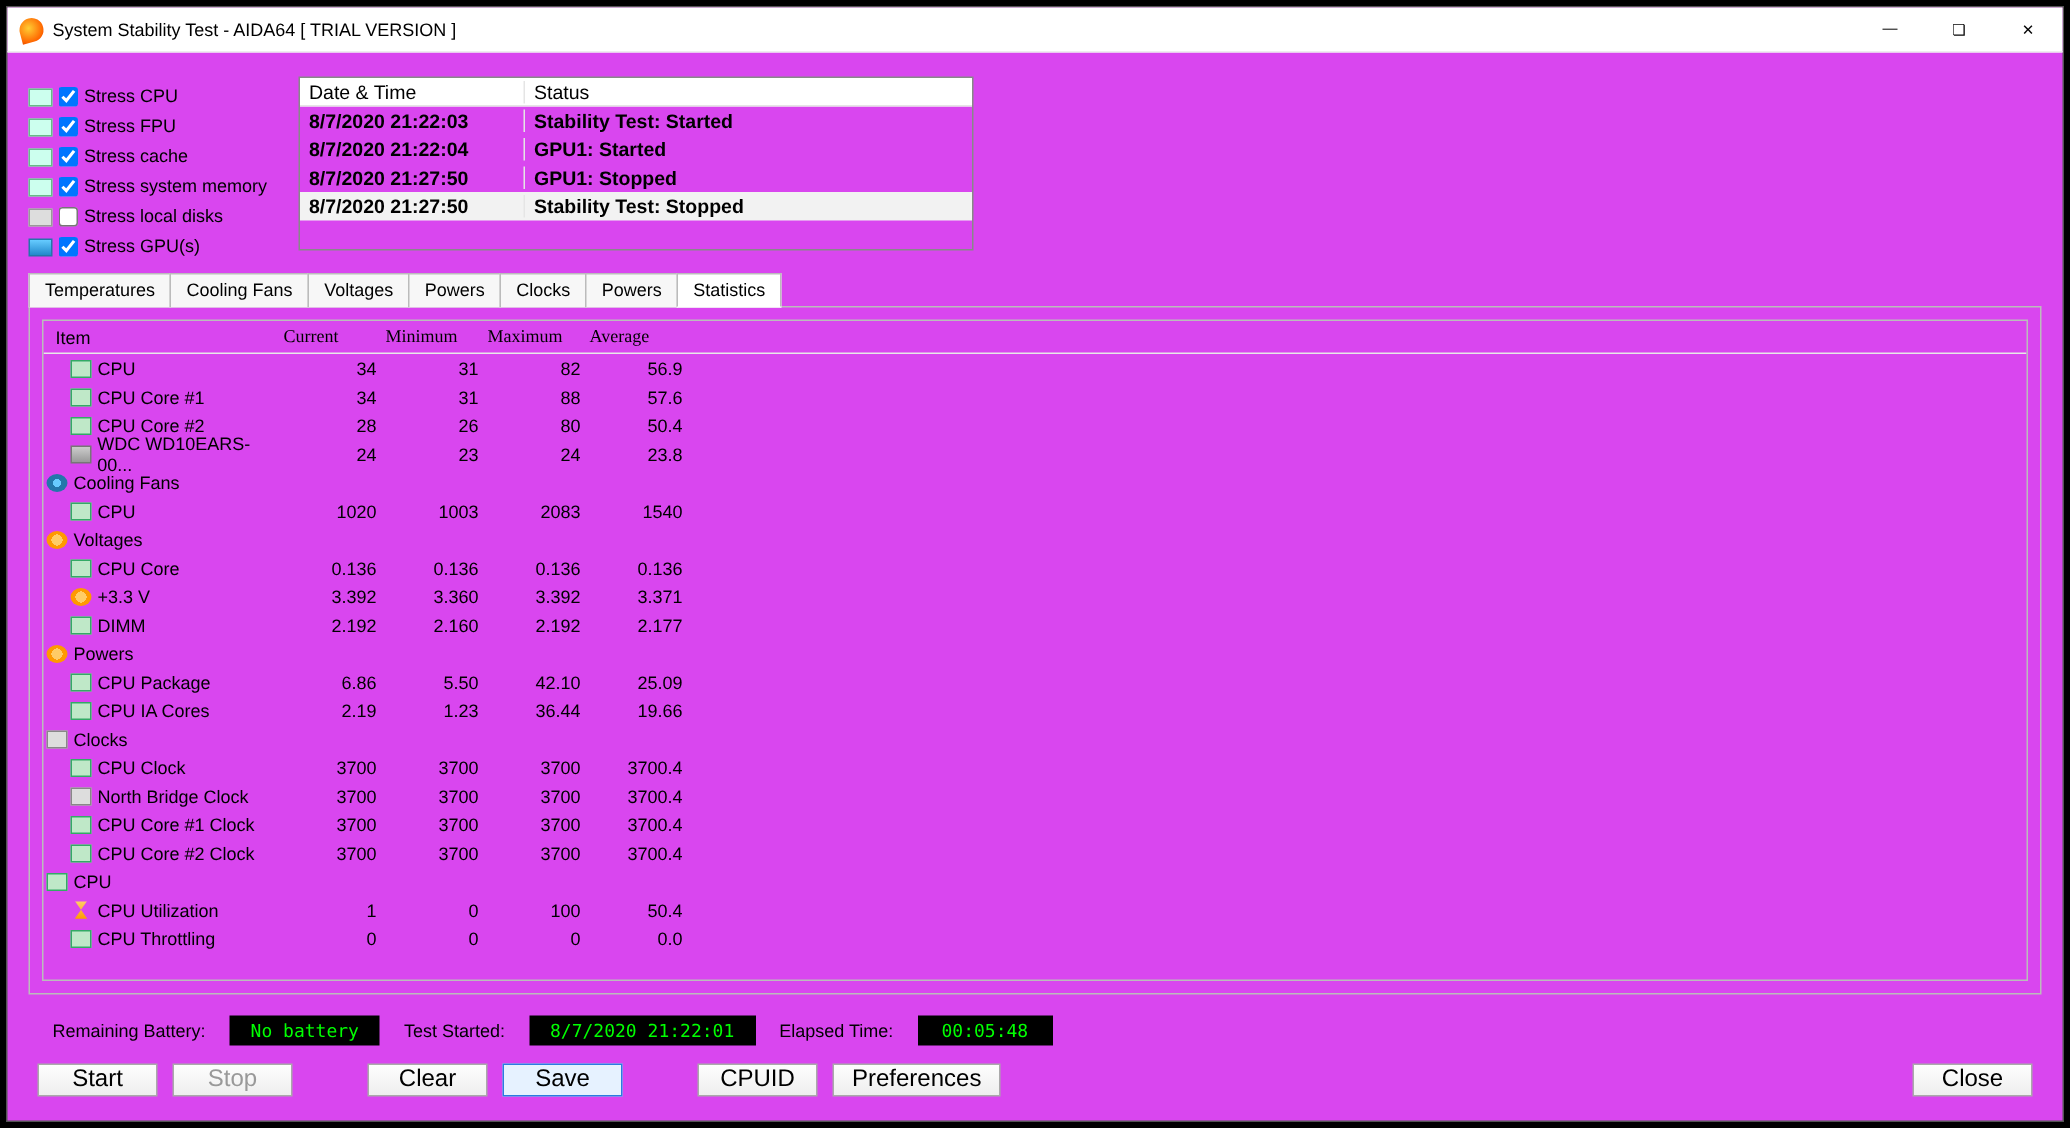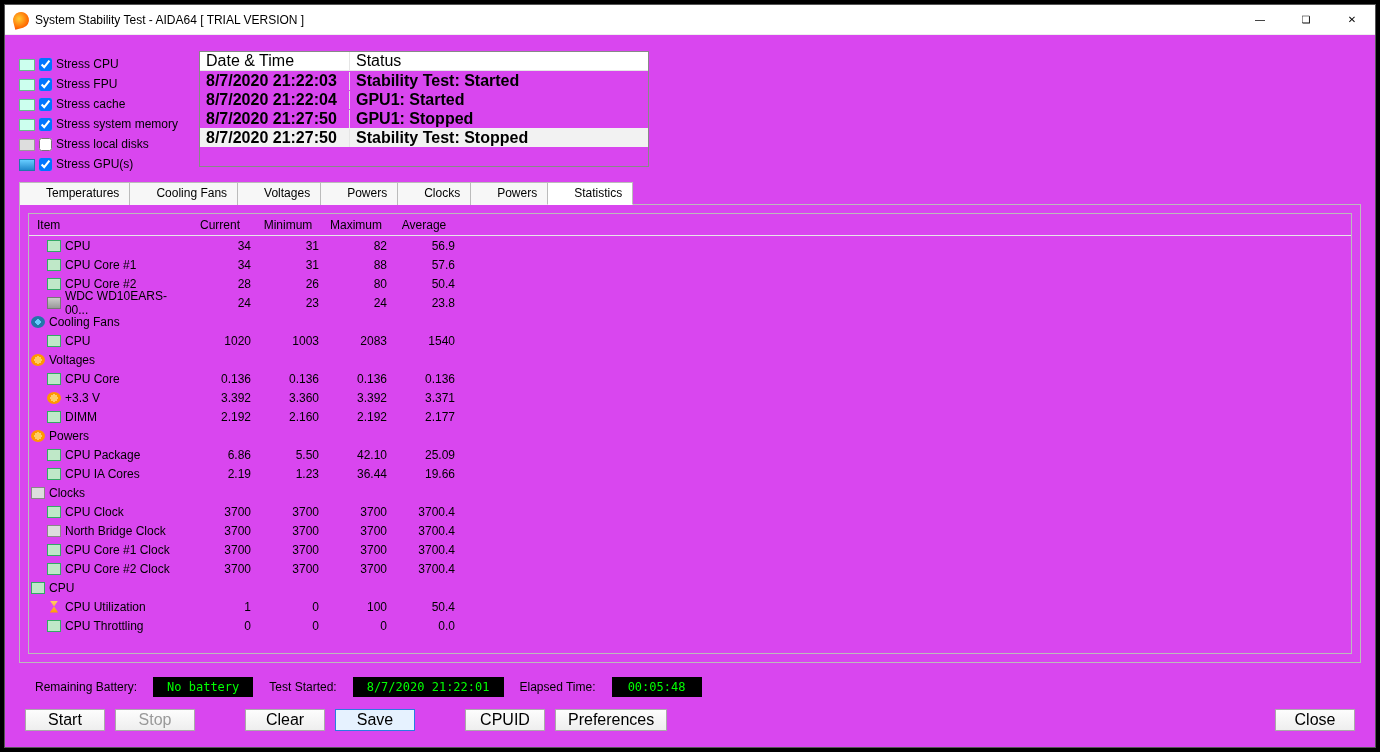--- a/index.html
+++ b/index.html
@@ -65,21 +65,21 @@
   .stress-item input[type=checkbox]{ width:13px; height:13px; }
   .stress-item label { font-size:12px; }
   .log-box {
     border: 1px solid #888;
     width: 450px;
     height: 116px;
     overflow: hidden;
   }
   .log-head, .log-row {
     display:flex; height:19px; align-items:center;
-    font-size:16px;
+    font-size:13px;
   }
   .log-head { background:#fff; border-bottom:1px solid #e5e5e5; font-weight:400;}
   .log-head .lc, .log-row .lc { padding-left:6px; }
   .lc.dt { width:150px; border-right:1px solid #e5e5e5; }
   .lc.st { flex:1; }
   .log-row:nth-child(even){}
   .log-row.sel { background:#f2f2f2; font-weight:600;}
   .log-row:not(.sel):nth-child(2),
   .log-row:not(.sel):nth-child(3),
   .log-row:not(.sel):nth-child(4){ font-weight:600;}
@@ -89,21 +89,21 @@
   .log-rows .log-row:nth-child(4){ font-weight:600;}
   .log-rows .log-row:nth-child(1){ font-weight:600;}
 
   .tabs {
     display:flex;
     margin-top: 10px;
     border-bottom: none;
     gap:0;
   }
   .tab {
-    padding: 3px 10px 4px 26px;
+    padding: 3px 10px 4px 10px;
     border:1px solid #bbb;
     border-bottom:none;
     background:#f7f7f7;
     font-size:12px;
     margin-right:-1px;
     position:relative;
     top:1px;
   }
   .tab.active {
     background:#fff;
@@ -125,21 +125,21 @@
   }
   .stats-head {
     display:flex;
     height:22px;
     align-items:center;
     border-bottom:1px solid #e8e8e8;
     font-size:12px;
     padding-right:16px;
   }
   .col-item { width:160px; padding-left:8px; }
-  .col-num { width:68px; text-align:center; padding-right:6px; }
+  .col-num { width:68px; text-align:left; padding-right:6px;font-family:Liberation Serif, serif; }
   .stats-body {
     position:absolute;
     top:22px; left:0; right:0; bottom:0;
     overflow-y:scroll;
   }
   .srow {
     display:flex; height:19px; align-items:center;
     font-size:12px;
   }
   .srow .c-item { width:160px; display:flex; align-items:center; gap:4px; }

